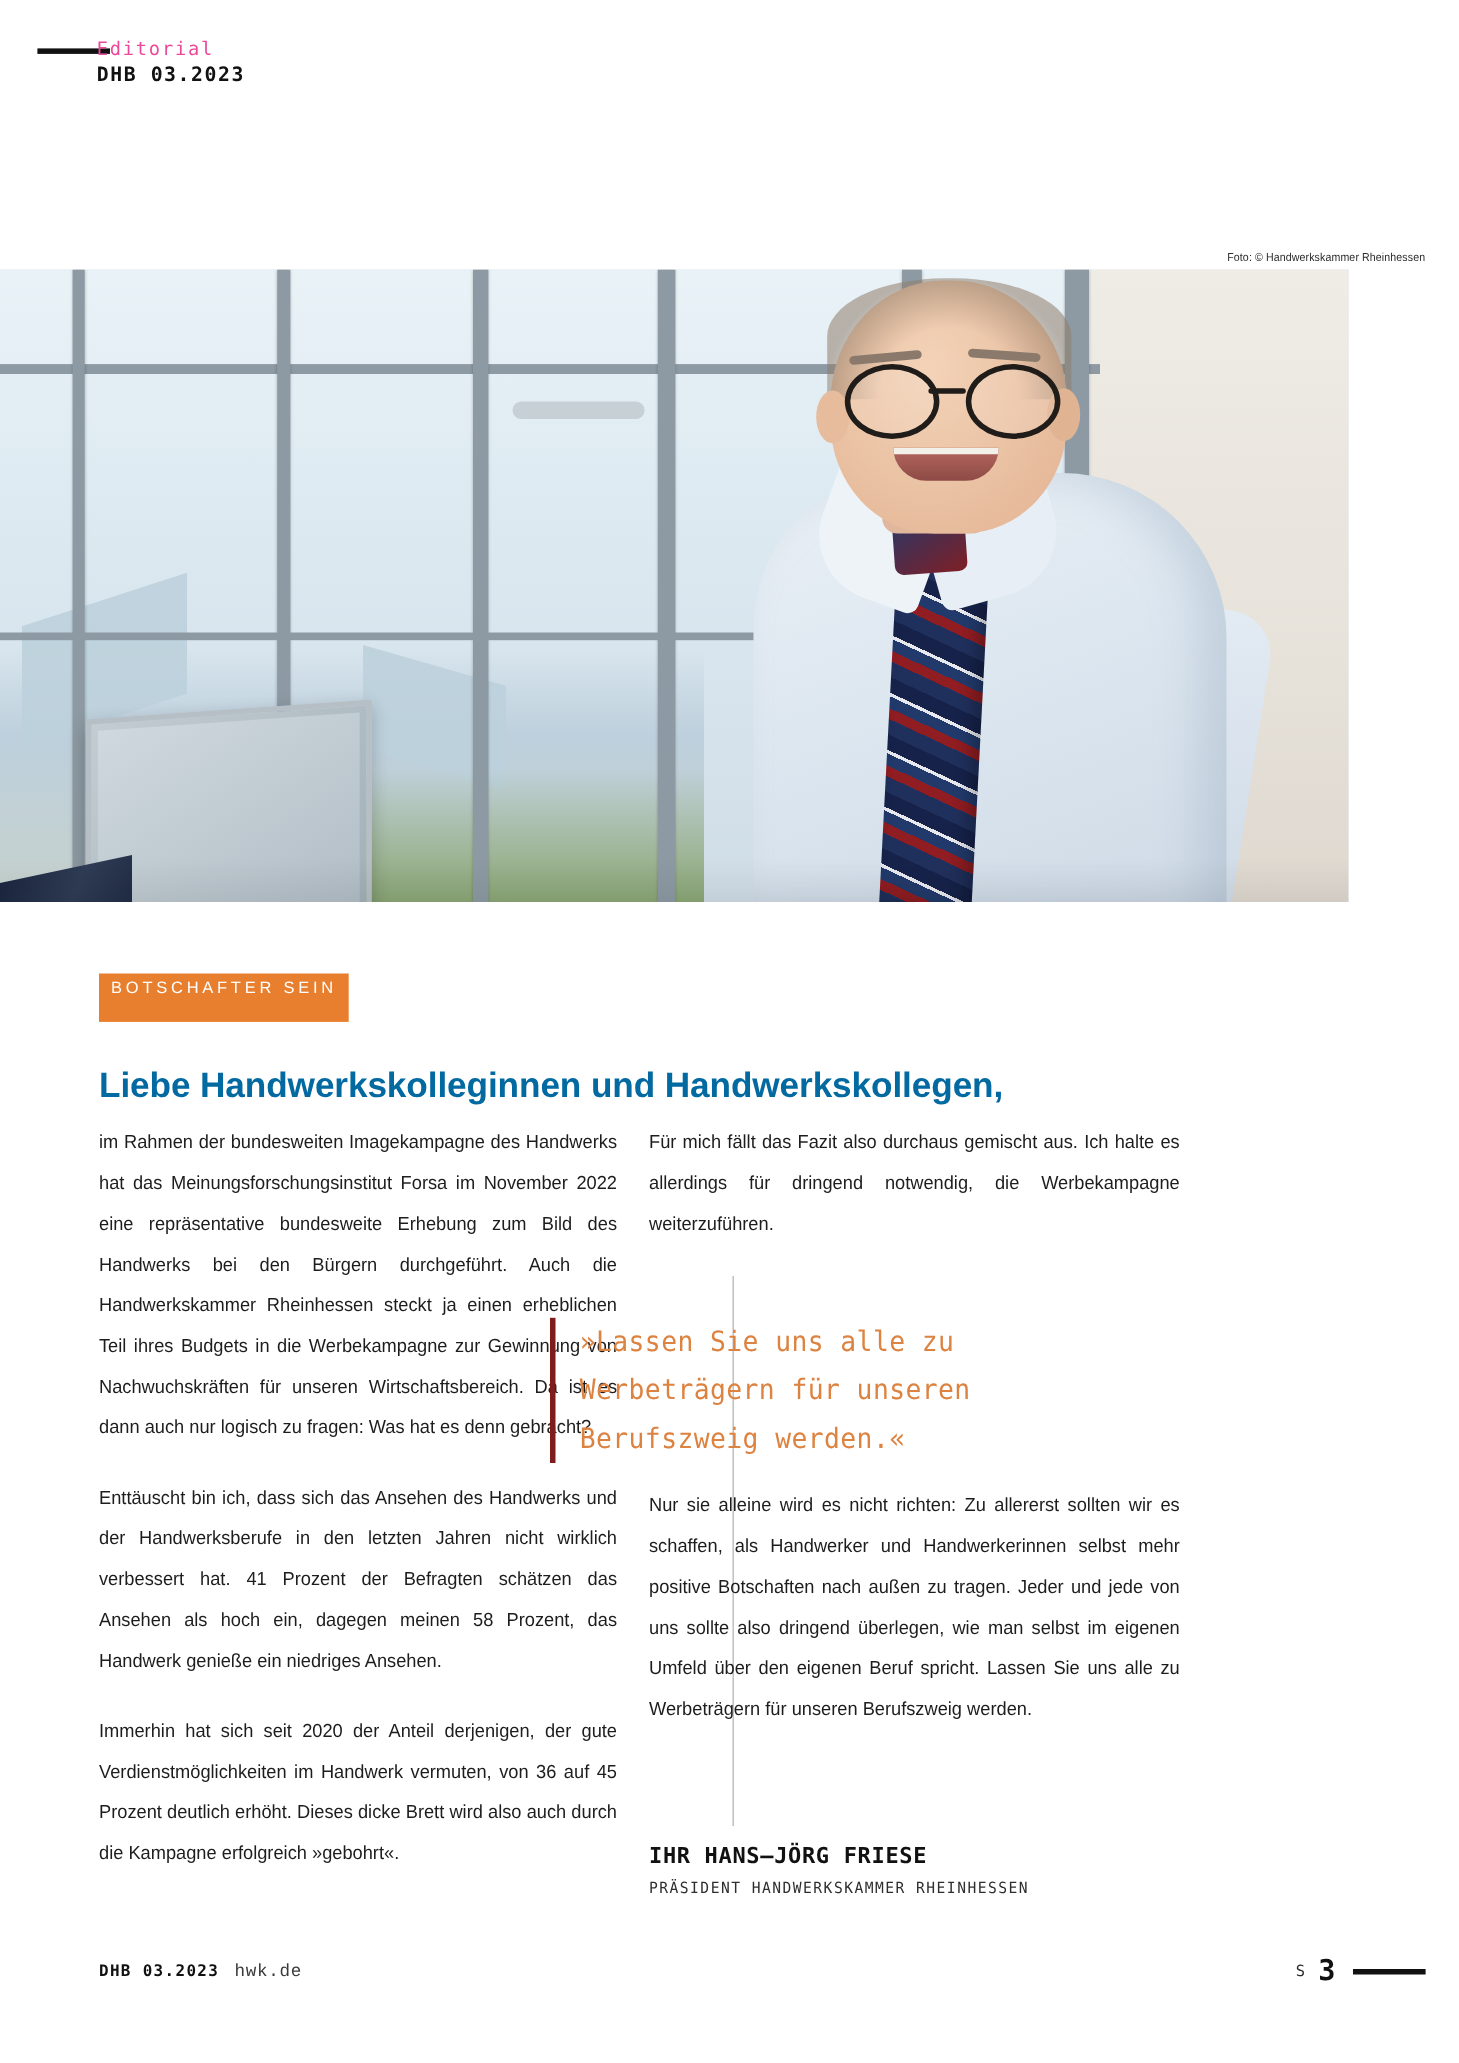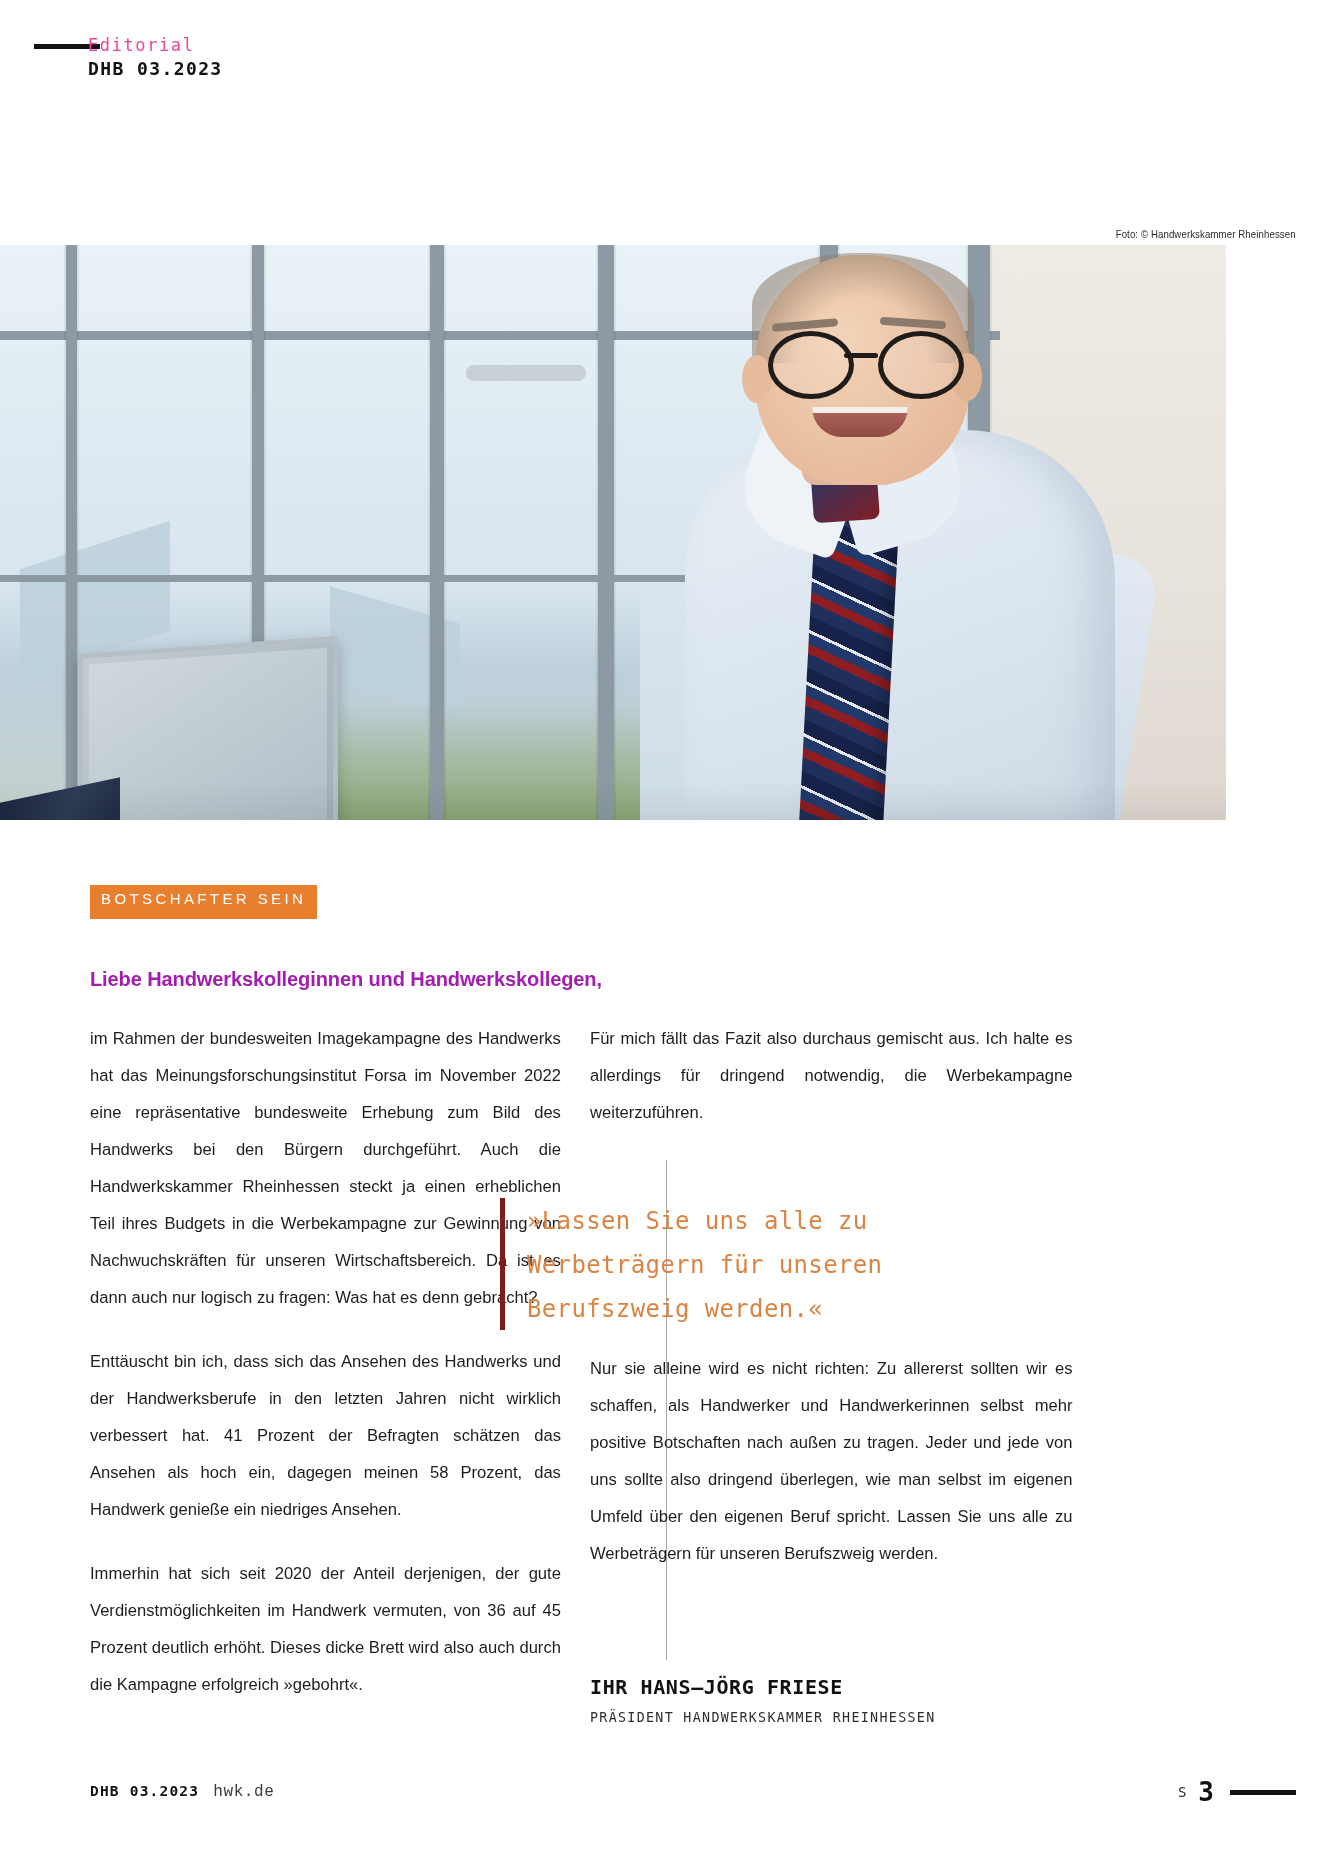--- a/index.html
+++ b/index.html
@@ -109,27 +109,27 @@
     border-radius:48% 48% 0 0;}
   .shadowline{position:absolute;left:0;bottom:0;width:100%;height:40px;
     background:linear-gradient(180deg,rgba(0,0,0,0),rgba(0,0,0,.06));}
 
   
   .badge{
     position:absolute;left:90px;top:885px;
     background:#e87f2e;color:#ffffff;
     font-family:"Liberation Sans", sans-serif;
     font-size:15px;letter-spacing:3.4px;font-weight:normal;
-    padding:5px 11px 12px 11px;
+    padding:5px 11px 22px 11px;
   }
 
   
   .headline{
     position:absolute;left:90px;top:968px;width:1050px;
-    font-size:20px;font-weight:bold;letter-spacing:-.1px;color:#a21caf;
+    font-size:32px;font-weight:bold;letter-spacing:-.1px;color:#0369a1;
     font-family:"Liberation Sans", sans-serif;
   }
 
   
   .cols{position:absolute;left:90px;top:1020px;width:1146px;height:680px;}
   .col{position:absolute;top:0;width:488px;}
   .col-left{left:0;}
   .col-right{left:500px;width:500px;}
   .divider{
     position:absolute;left:576px;top:140px;width:1px;height:500px;background:#a9a9a9;

